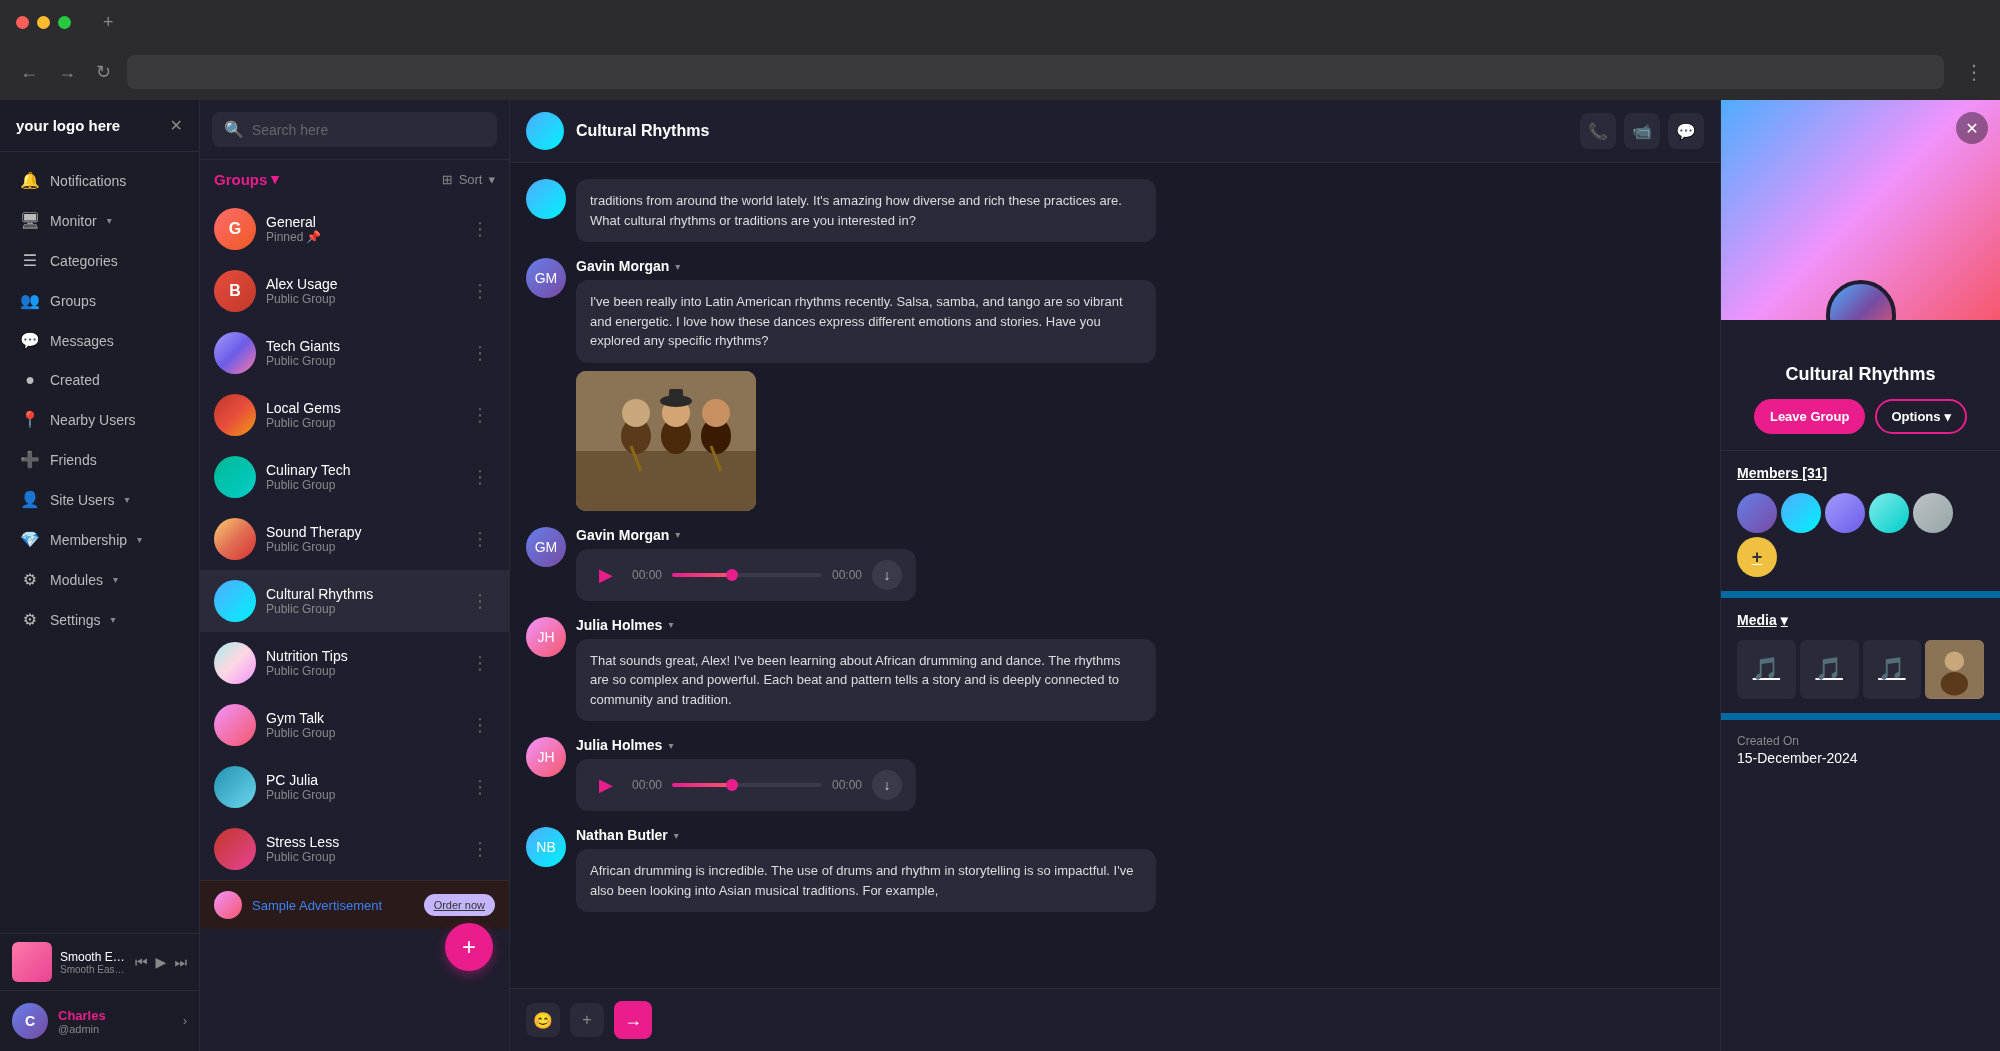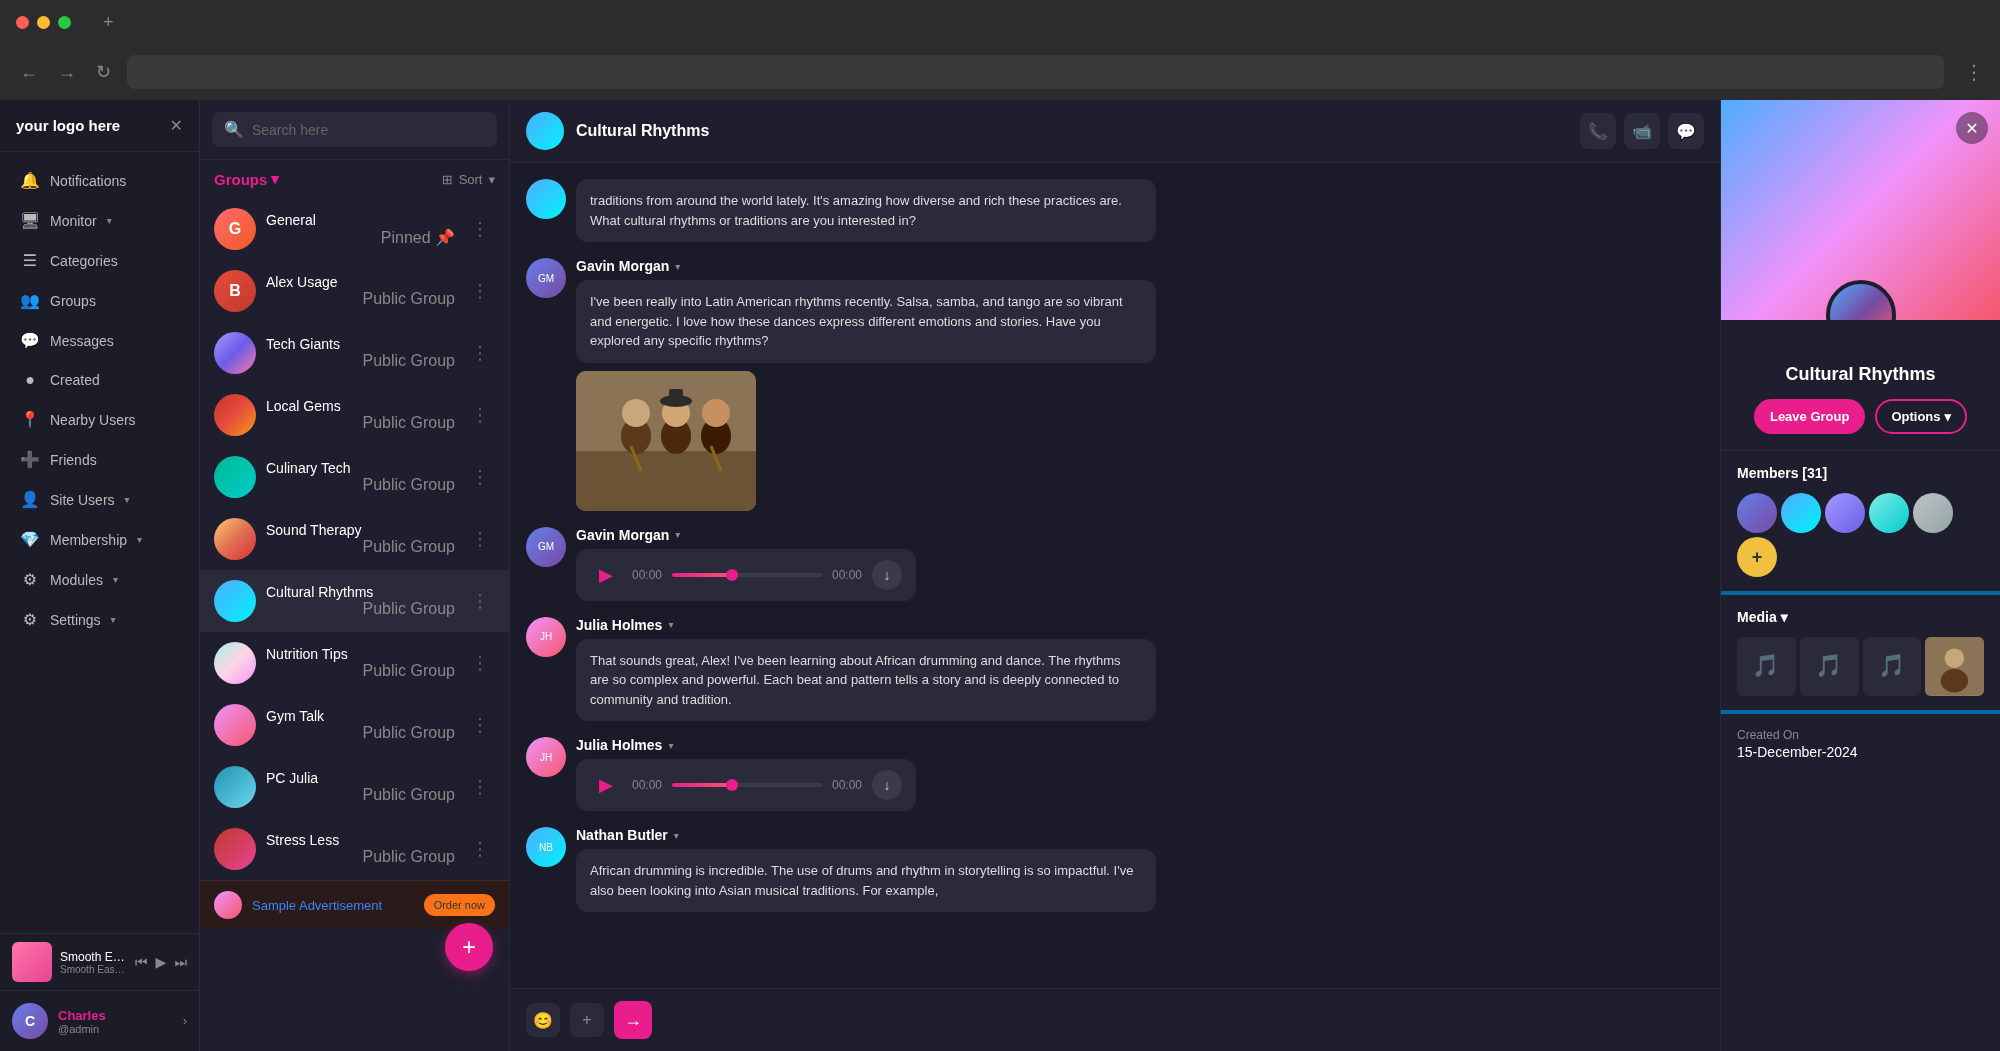--- a/index.html
+++ b/index.html
@@ -54,38 +54,38 @@
     .search-input::placeholder { color: #666; }
     .groups-header { display: flex; align-items: center; justify-content: space-between; padding: 10px 14px; }
     .groups-title { color: #e91e8c; font-size: 15px; font-weight: 600; display: flex; align-items: center; gap: 4px; cursor: pointer; }
     .groups-sort { display: flex; align-items: center; gap: 6px; color: #888; font-size: 13px; cursor: pointer; }
     .groups-list { flex: 1; overflow-y: auto; }
     .group-item { display: flex; align-items: center; gap: 10px; padding: 10px 14px; cursor: pointer; position: relative; }
     .group-item.active { background: #2a2a3a; }
     .group-avatar { width: 42px; height: 42px; border-radius: 50%; flex-shrink: 0; display: flex; align-items: center; justify-content: center; font-size: 16px; font-weight: bold; color: #fff; overflow: hidden; }
     .group-info { flex: 1; min-width: 0; }
     .group-name { font-size: 14px; color: #fff; font-weight: 500; }
-    .group-type { font-size: 16px; color: #888; text-align: right; }
+    .group-type { font-size: 12px; color: #888; }
     .group-menu { color: #666; font-size: 18px; cursor: pointer; padding: 2px 6px; }
     .fab { position: absolute; bottom: 80px; right: 16px; width: 48px; height: 48px; border-radius: 50%; background: #e91e8c; display: flex; align-items: center; justify-content: center; font-size: 24px; color: #fff; cursor: pointer; box-shadow: 0 4px 12px rgba(233,30,140,0.4); z-index: 10; }
     .ad-banner { background: #2a1a1a; border-top: 1px solid #3a2a2a; padding: 10px 14px; display: flex; align-items: center; gap: 10px; }
     .ad-icon { width: 28px; height: 28px; border-radius: 50%; background: linear-gradient(135deg, #f093fb, #f5576c); flex-shrink: 0; }
     .ad-text { flex: 1; color: #3b82f6; font-size: 13px; font-weight: 500; }
-    .ad-btn { background: #f97316; color: #333; font-size: 11px; padding: 5px 10px; border-radius: 20px; white-space: nowrap; cursor: pointer; border: none; }
+    .ad-btn { background: #c4b5fd; color: #333; font-size: 11px; padding: 5px 10px; border-radius: 20px; white-space: nowrap; cursor: pointer; border: none; text-decoration: underline; }
 
     
     .chat-panel { flex: 1; background: #1a1a28; display: flex; flex-direction: column; overflow: hidden; }
     .chat-header { background: #1e1e2e; border-bottom: 1px solid #2a2a3a; padding: 12px 16px; display: flex; align-items: center; gap: 12px; flex-shrink: 0; }
     .chat-group-avatar { width: 38px; height: 38px; border-radius: 50%; background: linear-gradient(135deg, #4facfe, #00f2fe); flex-shrink: 0; }
     .chat-title { font-size: 16px; font-weight: 600; color: #fff; }
     .chat-header-actions { margin-left: auto; display: flex; gap: 8px; }
     .chat-action-btn { width: 36px; height: 36px; background: #2a2a3a; border-radius: 8px; display: flex; align-items: center; justify-content: center; cursor: pointer; color: #ccc; font-size: 16px; border: none; }
     .chat-messages { flex: 1; overflow-y: auto; padding: 16px; display: flex; flex-direction: column; gap: 16px; }
     .msg-group { display: flex; gap: 10px; }
-    .msg-avatar { width: 40px; height: 40px; border-radius: 50%; flex-shrink: 0; overflow: hidden; background: #3a3a4a; display: flex; align-items: center; justify-content: center; font-size: 10px; color: #fff; }
+    .msg-avatar { width: 40px; height: 40px; border-radius: 50%; flex-shrink: 0; overflow: hidden; background: #3a3a4a; display: flex; align-items: center; justify-content: center; font-size: 14px; color: #fff; }
     .msg-content { flex: 1; }
     .msg-header { display: flex; align-items: center; gap: 6px; margin-bottom: 6px; }
     .msg-name { font-size: 14px; font-weight: 600; color: #fff; }
     .msg-chevron { color: #888; font-size: 10px; cursor: pointer; }
     .msg-bubble { background: #2a2a3a; border-radius: 12px; padding: 12px 14px; font-size: 13px; color: #ddd; line-height: 1.5; max-width: 580px; }
     .msg-image { width: 180px; height: 140px; border-radius: 10px; object-fit: cover; background: linear-gradient(135deg, #667eea 0%, #764ba2 100%); overflow: hidden; position: relative; cursor: pointer; }
     .msg-image-inner { width: 100%; height: 100%; background: linear-gradient(135deg, #8B7355, #a0826d); display: flex; align-items: flex-end; justify-content: flex-end; padding: 8px; }
     .img-download-btn { width: 28px; height: 28px; background: rgba(0,0,0,0.6); border-radius: 50%; display: flex; align-items: center; justify-content: center; cursor: pointer; color: #fff; font-size: 12px; }
     .audio-player { background: #2a2a3a; border-radius: 12px; padding: 10px 14px; display: flex; align-items: center; gap: 10px; max-width: 340px; }
     .play-btn { width: 32px; height: 32px; background: none; border: none; color: #e91e8c; cursor: pointer; font-size: 18px; display: flex; align-items: center; justify-content: center; }
@@ -105,21 +105,21 @@
     .right-panel-header { position: relative; height: 220px; flex-shrink: 0; overflow: hidden; }
     .right-panel-bg { width: 100%; height: 100%; background: linear-gradient(135deg, #4facfe 0%, #f093fb 50%, #f5576c 100%); }
     .close-panel-btn { position: absolute; top: 12px; right: 12px; width: 32px; height: 32px; background: rgba(0,0,0,0.4); border-radius: 50%; display: flex; align-items: center; justify-content: center; cursor: pointer; color: #fff; font-size: 16px; border: none; }
     .group-logo-overlay { position: absolute; bottom: -30px; left: 50%; transform: translateX(-50%); width: 70px; height: 70px; border-radius: 50%; background: linear-gradient(135deg, #4facfe, #00f2fe); border: 4px solid #1e1e2e; overflow: hidden; }
     .right-panel-info { padding: 44px 16px 16px; text-align: center; border-bottom: 1px solid #2a2a3a; }
     .rp-group-name { font-size: 18px; font-weight: 700; color: #fff; margin-bottom: 8px; }
     .rp-group-desc { font-size: 12px; color: #888; line-height: 1.5; }
     .rp-actions { display: flex; gap: 10px; justify-content: center; margin-top: 14px; }
     .btn-leave { background: #e91e8c; color: #fff; border: none; padding: 8px 16px; border-radius: 20px; font-size: 13px; font-weight: 600; cursor: pointer; }
     .btn-options { background: transparent; color: #fff; border: 2px solid #e91e8c; padding: 8px 14px; border-radius: 20px; font-size: 13px; font-weight: 600; cursor: pointer; display: flex; align-items: center; gap: 4px; }
-    .rp-section { padding: 14px 16px; border-bottom: 4px solid #0369a1; }
+    .rp-section { padding: 14px 16px; border-bottom: 7px solid #0369a1; text-decoration: underline; }
     .rp-section-title { font-size: 14px; font-weight: 600; color: #fff; margin-bottom: 12px; display: flex; align-items: center; gap: 4px; cursor: pointer; }
     .members-avatars { display: flex; gap: 4px; flex-wrap: wrap; }
     .member-av { width: 40px; height: 40px; border-radius: 50%; overflow: hidden; background: #3a3a4a; flex-shrink: 0; }
     .member-av-more { width: 40px; height: 40px; border-radius: 50%; background: #f0c040; display: flex; align-items: center; justify-content: center; font-size: 18px; color: #333; font-weight: bold; flex-shrink: 0; cursor: pointer; }
     .media-grid { display: grid; grid-template-columns: repeat(4, 1fr); gap: 4px; }
     .media-thumb { aspect-ratio: 1; background: #2a2a3a; border-radius: 6px; display: flex; align-items: center; justify-content: center; font-size: 24px; color: #555; cursor: pointer; overflow: hidden; }
     .rp-created { padding: 14px 16px; }
     .rp-created-label { font-size: 12px; color: #888; }
     .rp-created-date { font-size: 14px; color: #fff; font-weight: 500; margin-top: 2px; }
 

